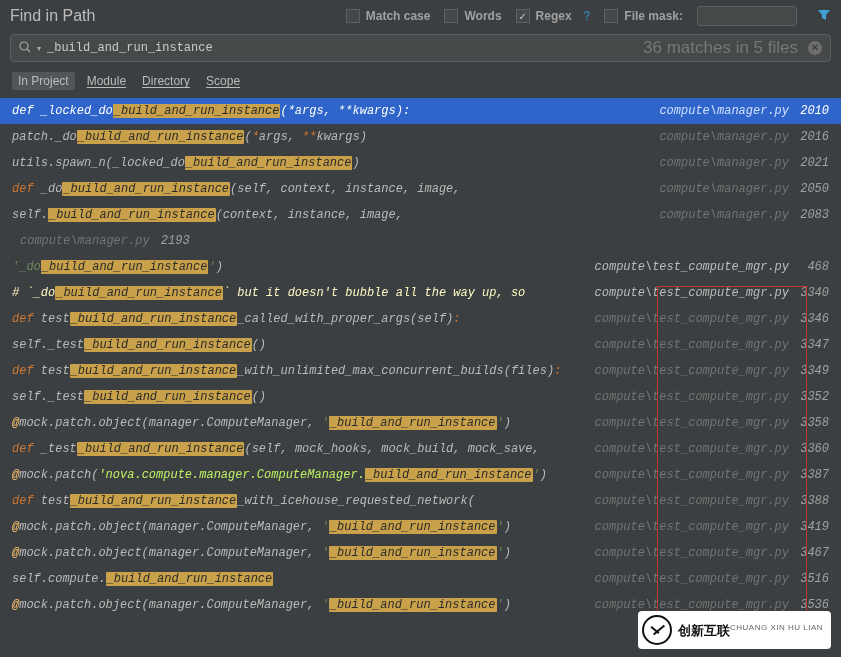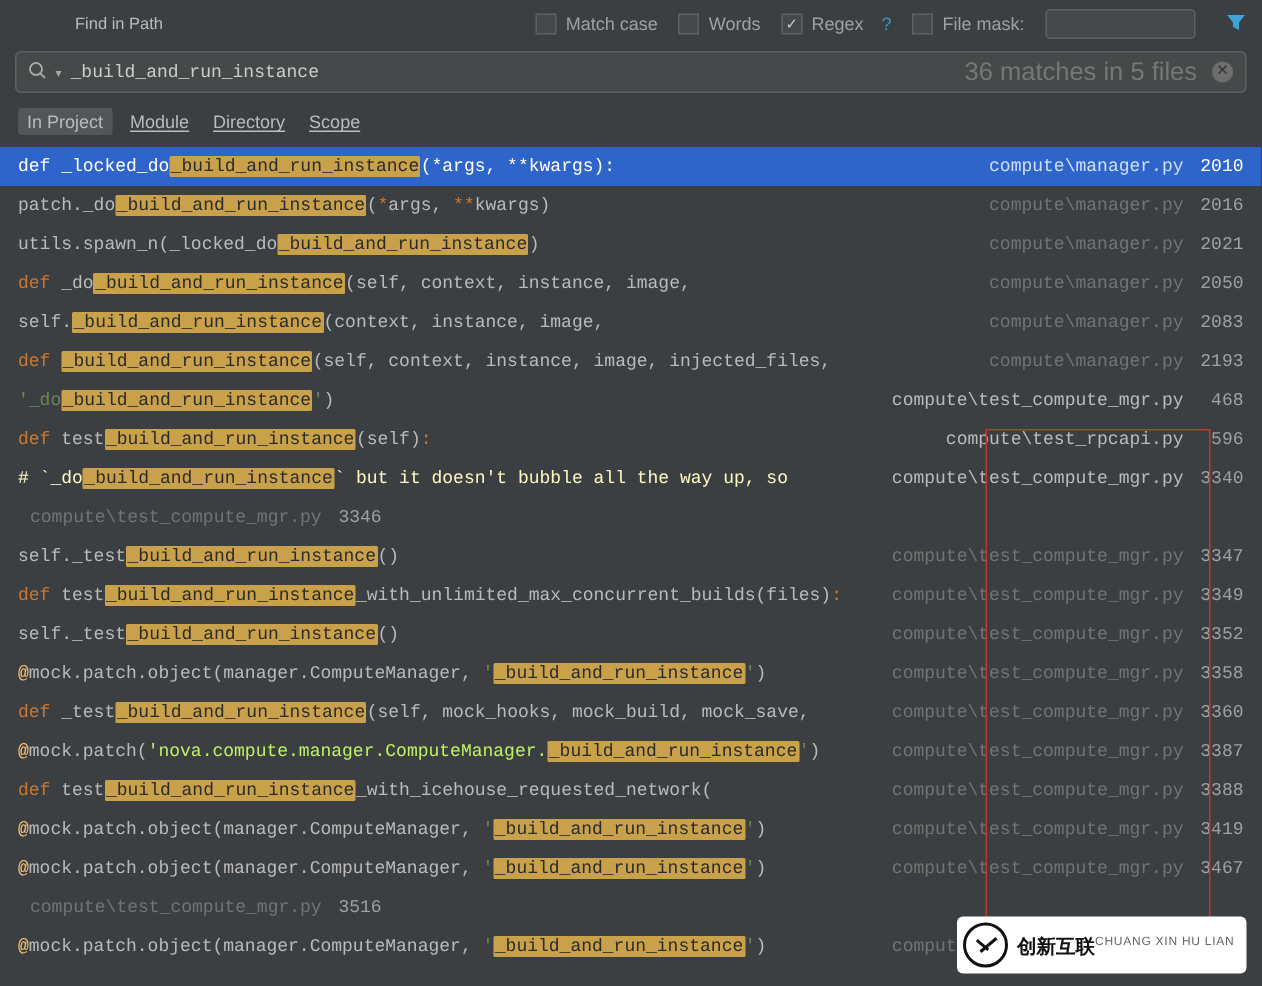--- a/index.html
+++ b/index.html
@@ -6,28 +6,28 @@
   body {
     width: 841px; height: 657px; overflow: hidden;
     background: #3c3f41; color: #bbbbbb;
     font-family: "Segoe UI", Tahoma, sans-serif; font-size: 12px;
     position: relative;
   }
   .header {
     display: flex; align-items: center; height: 32px;
     padding: 0 10px; gap: 14px;
   }
-  .title { color: #bbbbbb; font-size: 11px; margin-right: auto; margin-left: 40px; }
+  .title { color: #bbbbbb; font-size: 16px; margin-right: auto; }
   .chk { display: inline-flex; align-items: center; gap: 6px; color: #a0a0a0; }
   .chkbox {
     width: 14px; height: 14px; border: 1px solid #5e6060; background: #43494a;
     display: inline-flex; align-items: center; justify-content: center;
     font-size: 10px; color: #ccc;
   }
-  .chk-label { font-size: 12px; }
+  .chk-label { font-size: 12px; font-weight: bold; }
   .regex-q { color: #3592c4; cursor: default; margin-left:-2px; }
   .mask-input {
     width: 100px; height: 20px; background: #45494a;
     border: 1px solid #5e6060; border-radius: 3px;
   }
   .pin { color: #40a0d8; font-size: 14px; margin-left: 6px; }
   .search-row {
     display: flex; align-items: center; margin: 2px 10px 0 10px;
     height: 28px; background: #45494a;
     border: 1px solid #5e6060; border-radius: 4px;
@@ -48,21 +48,21 @@
   .scope-bar {
     display: flex; gap: 8px; padding: 10px 12px 8px 12px;
     font-size: 12px;
   }
   .scope-item { color: #bbbbbb; padding: 2px 4px; text-decoration: underline; text-underline-offset: 2px; }
   .scope-item.active {
     background: #515658; border-radius: 2px; text-decoration: none; padding: 2px 6px;
   }
   .results {
     height: 552px; overflow: hidden;
-    font-family: "Consolas","Courier New", monospace; font-size: 12px;
+    font-family: "Consolas","Courier New", monospace; font-size: 12px; font-style: italic;
   }
   .row {
     display: flex; align-items: center; height: 26px;
     padding: 0 12px; white-space: nowrap;
     color: #bababa;
   }
   .row.selected { background: #2f65ca; color: #fff; }
   .code { flex: 1; overflow: hidden; }
   .loc { color: #737373; margin-left: 8px; }
   .ln { color: #a0a0a0; margin-left: 6px; min-width: 34px; text-align: right; }
@@ -182,40 +182,35 @@
       <span class="code"><span class="kw-def">def </span><span>_do</span><span class="hl">_build_and_run_instance</span><span>(self, context, instance, image,</span></span>
       <span class="loc">compute\manager.py</span>
       <span class="ln">2050</span>
     </div>
     <div class="row">
       <span class="code"><span>self.</span><span class="hl">_build_and_run_instance</span><span>(context, instance, image,</span></span>
       <span class="loc">compute\manager.py</span>
       <span class="ln">2083</span>
     </div>
     <div class="row">
-      <span class="code"><span class="kw-def">def </span><span class="hl">_build_and_run_instance</span><span>(self, context, instance, image, injected_files,</span></span>
       <span class="loc">compute\manager.py</span>
       <span class="ln">2193</span>
     </div>
     <div class="row">
       <span class="code"><span class="kw-green">'_do</span><span class="hl">_build_and_run_instance</span><span class="kw-green">'</span><span>)</span></span>
       <span class="loc" style="color: rgb(187, 187, 187);">compute\test_compute_mgr.py</span>
       <span class="ln">468</span>
     </div>
     <div class="row">
-      <span class="code"><span class="kw-def">def </span><span>test</span><span class="hl">_build_and_run_instance</span><span>(self)</span><span class="kw-def">:</span></span>
-      <span class="loc" style="color: rgb(187, 187, 187);">compute\test_rpcapi.py</span>
-      <span class="ln">596</span>
-    </div>
-    <div class="row">
       <span class="code"><span class="kw-grey"># `_do</span><span class="hl">_build_and_run_instance</span><span class="kw-grey">` but it doesn't bubble all the way up, so</span></span>
       <span class="loc" style="color: rgb(187, 187, 187);">compute\test_compute_mgr.py</span>
       <span class="ln">3340</span>
     </div>
     <div class="row">
+      <span class="code"><span class="kw-def">def </span><span>test</span><span class="hl">_build_and_run_instance</span><span>_called_with_proper_args(self)</span><span class="kw-def">:</span></span>
       <span class="loc">compute\test_compute_mgr.py</span>
       <span class="ln">3346</span>
     </div>
     <div class="row">
       <span class="code"><span>self._test</span><span class="hl">_build_and_run_instance</span><span>()</span></span>
       <span class="loc">compute\test_compute_mgr.py</span>
       <span class="ln">3347</span>
     </div>
     <div class="row">
       <span class="code"><span class="kw-def">def </span><span>test</span><span class="hl">_build_and_run_instance</span><span>_with_unlimited_max_concurrent_builds(files)</span><span class="kw-def">:</span></span>
@@ -251,20 +246,21 @@
       <span class="code"><span class="kw-yellow">@</span><span>mock.patch.object(manager.ComputeManager, </span><span class="kw-green">'</span><span class="hl">_build_and_run_instance</span><span class="kw-green">'</span><span>)</span></span>
       <span class="loc">compute\test_compute_mgr.py</span>
       <span class="ln">3419</span>
     </div>
     <div class="row">
       <span class="code"><span class="kw-yellow">@</span><span>mock.patch.object(manager.ComputeManager, </span><span class="kw-green">'</span><span class="hl">_build_and_run_instance</span><span class="kw-green">'</span><span>)</span></span>
       <span class="loc">compute\test_compute_mgr.py</span>
       <span class="ln">3467</span>
     </div>
     <div class="row">
+      <span class="code"><span>self.compute.</span><span class="hl">_build_and_run_instance</span></span>
       <span class="loc">compute\test_compute_mgr.py</span>
       <span class="ln">3516</span>
     </div>
     <div class="row">
       <span class="code"><span class="kw-yellow">@</span><span>mock.patch.object(manager.ComputeManager, </span><span class="kw-green">'</span><span class="hl">_build_and_run_instance</span><span class="kw-green">'</span><span>)</span></span>
       <span class="loc">compute\test_compute_mgr.py</span>
       <span class="ln">3536</span>
     </div>
     <div class="row"></div>
   </div>

